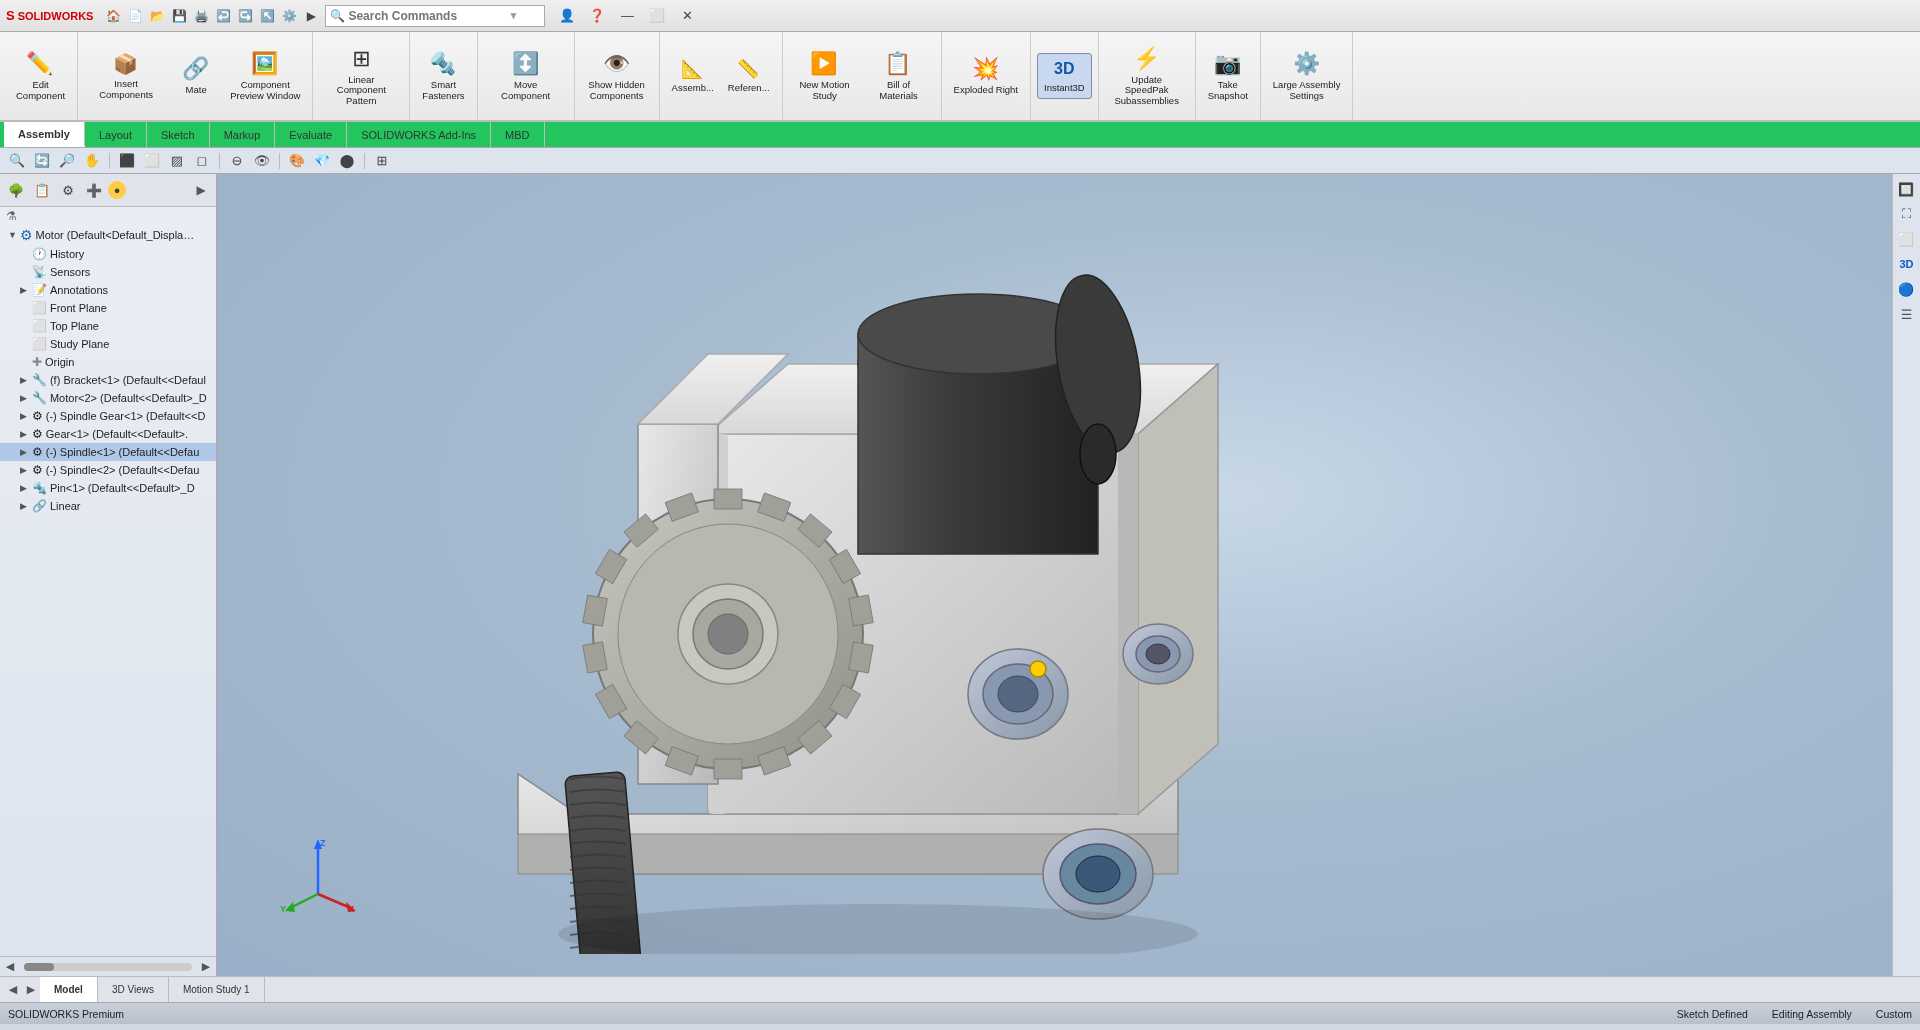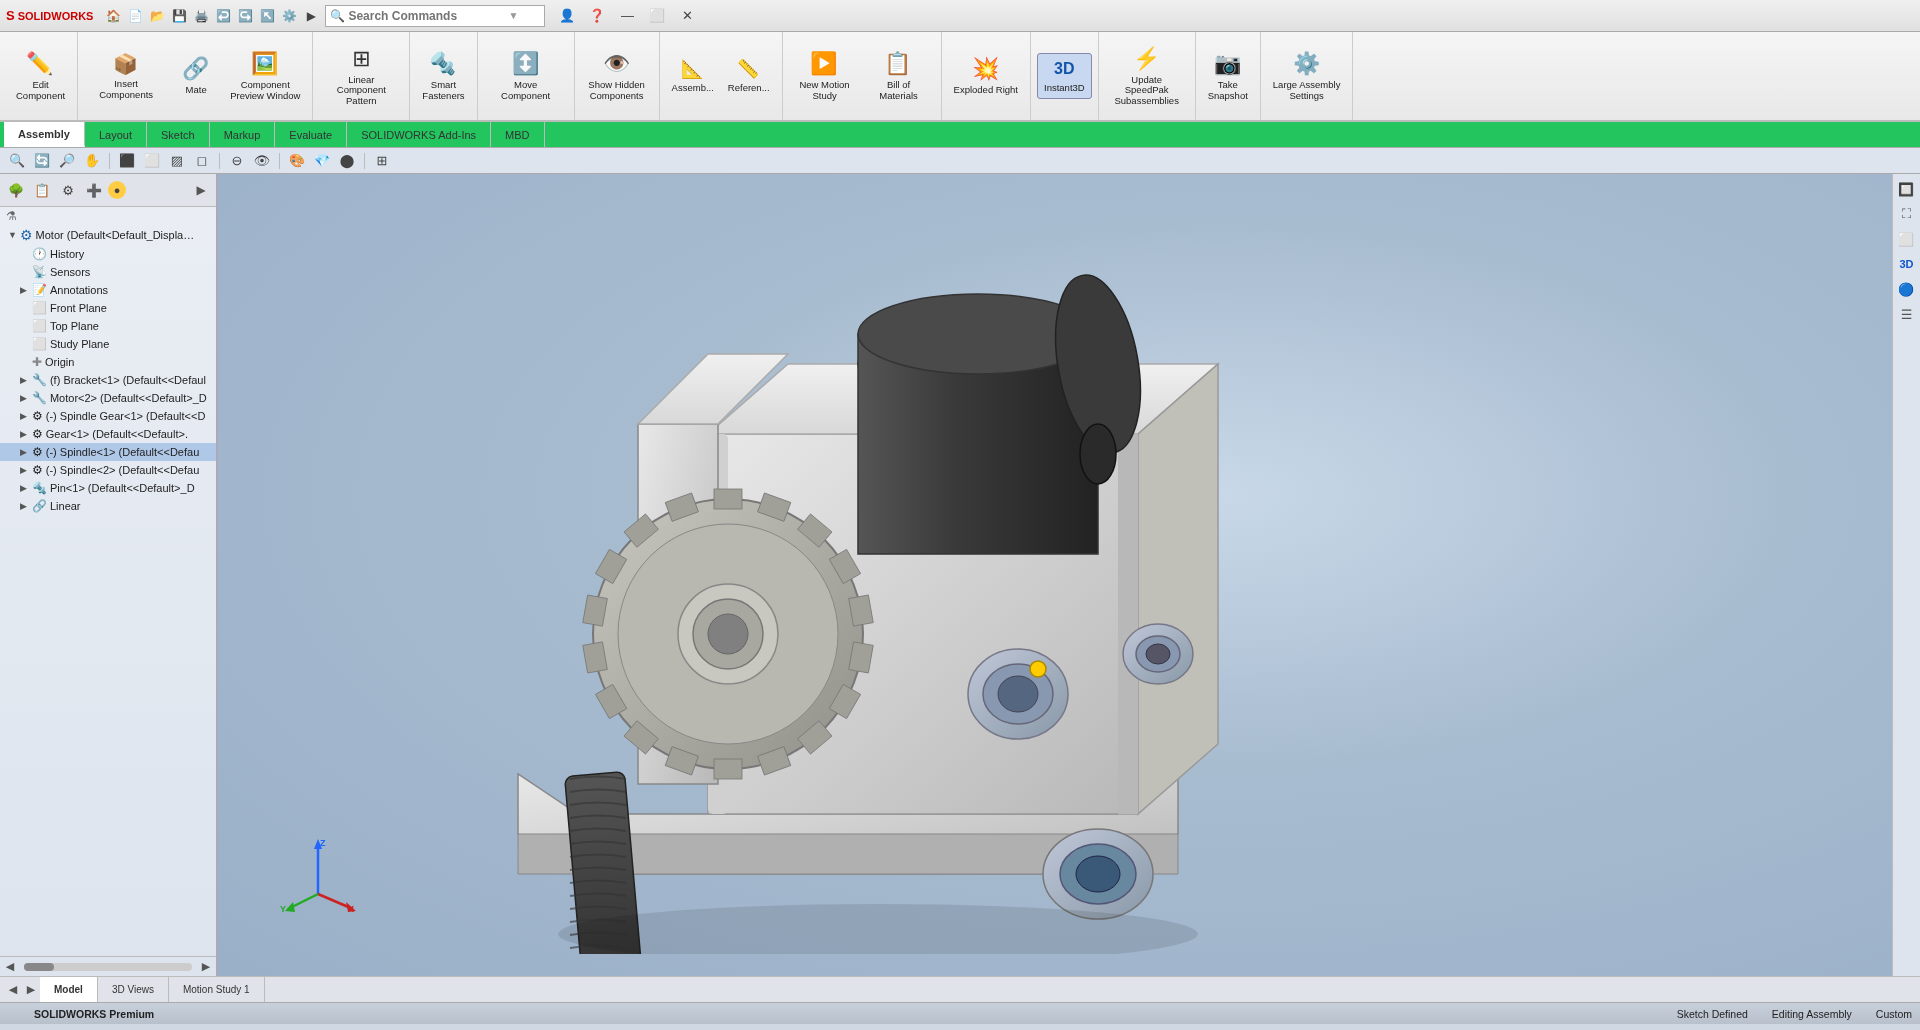--- a/index.html
+++ b/index.html
@@ -101,21 +101,21 @@
     .btab { padding: 11px 14px; cursor: pointer; font-size: 10px; color: #333; border-right: 1px solid #bbb; height: 100%; display: flex; align-items: center; }
     .btab.active { background: white; font-weight: bold; }
 
     
     #statusbar {
       display: flex; align-items: center; height: 22px;
       background: linear-gradient(to bottom, #c8d0dc, #b8c0cc);
       border-top: 1px solid #aaa;
       padding: 0 8px; justify-content: space-between;
     }
-    .sb-left { font-size: 10.5px; color: #222; font-weight: bold; margin-left: 26px; }
+    .sb-left { font-size: 10.5px; color: #222; font-weight: normal; }
     .sb-right { display: flex; gap: 24px; font-size: 10.5px; color: #222; }
 
     
     #assembly-svg { position: absolute; top: 60px; left: 180px; width: 900px; height: 720px; }
 
     
     #axis-indicator { position: absolute; bottom: 60px; left: 60px; }
 
     
     #sidebar-scroll { display: flex; align-items: center; height: 20px; background: #dde4ee; border-top: 1px solid #bbb; }

